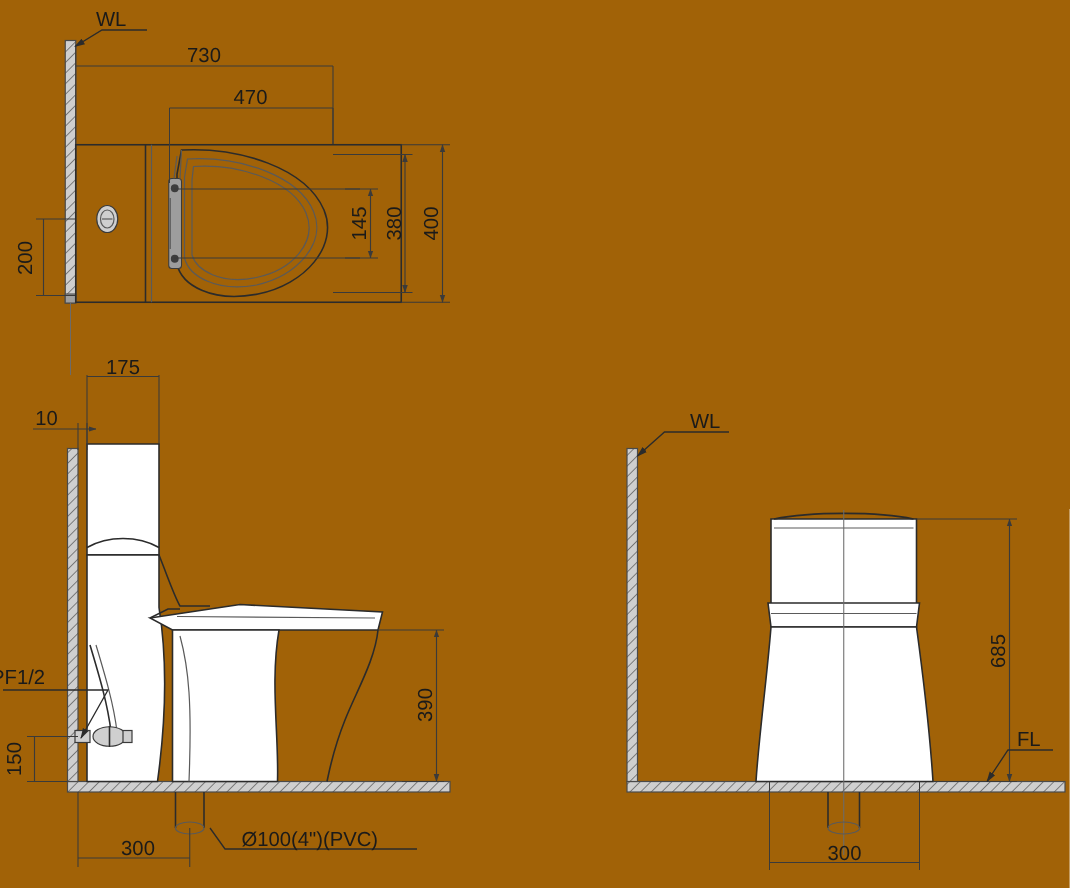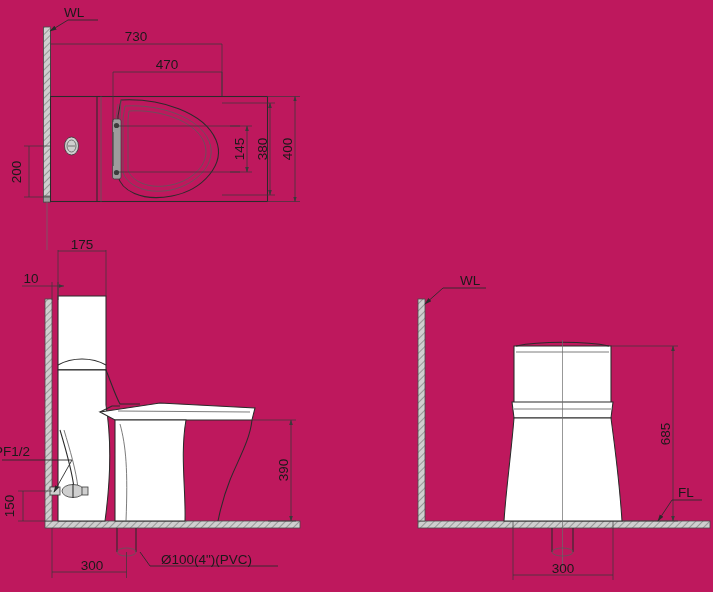--- a/index.html
+++ b/index.html
@@ -12,21 +12,21 @@
     height: 592px;
     font-family: "Liberation Sans", sans-serif;
     overflow: hidden;
     position: relative;
   }
   #sheet {
     position: absolute;
     left: 0; top: 0;
     width: 713px;
     height: 592px;
-    background: #be185d;
+    background: #a16207;
   }
   svg.drawing {
     position: absolute;
     left: 0; top: 0;
     width: 713px;
     height: 592px;
     display: block;
   }
   .dimtext {
     font-family: "Liberation Sans", sans-serif;

